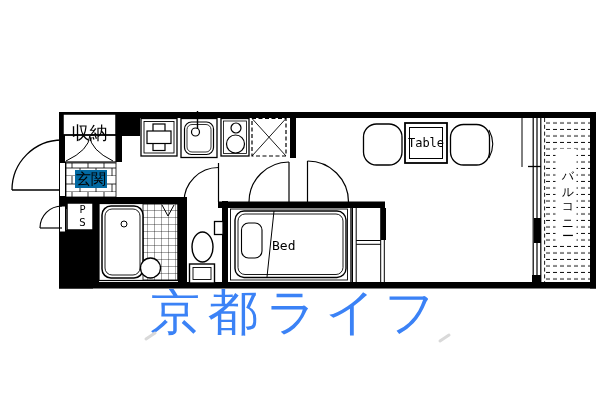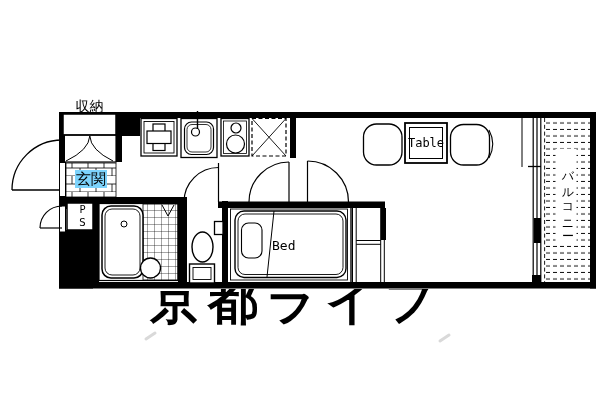--- a/index.html
+++ b/index.html
@@ -1,26 +1,26 @@
 <!DOCTYPE html>
 <html><head>
 <meta charset="utf-8">
 <style>
   html,body{margin:0;padding:0;background:#fff;}
   #stage{position:relative;width:600px;height:400px;background:#ffffff;overflow:hidden;
          font-family:"DejaVu Sans","Liberation Sans",sans-serif;}
-  #watermark{position:absolute;left:150px;top:268px;z-index:0;
-             font-size:50px;font-weight:bold;letter-spacing:8px;color:#000000;
+  #watermark{position:absolute;left:150px;top:279px;z-index:0;
+             font-size:50px;font-weight:normal;letter-spacing:8px;color:#3b82f6;
              white-space:nowrap;user-select:none;}
   #plan-svg{position:absolute;left:0;top:0;z-index:1;}
   .lbl{position:absolute;z-index:2;color:#000;}
-  #label-closet{left:63px;top:96px;width:53px;height:21px;line-height:21px;
-                text-align:center;font-size:14px;}
+  #label-closet{left:63px;top:122px;width:53px;height:21px;line-height:21px;
+                text-align:center;font-size:18px;}
   #label-genkan{left:66px;top:170px;width:50px;text-align:center;font-size:15px;}
-  #label-genkan span{background:#7dd3fc;padding:0 1px;}
+  #label-genkan span{background:#0369a1;padding:0 1px;}
   #label-ps{left:72px;top:204px;width:16px;height:25px;font-size:10px;
             writing-mode:vertical-rl;text-orientation:upright;letter-spacing:2px;
             text-align:center;}
   #label-table{left:405px;top:123px;width:42px;height:40px;display:flex;
                align-items:center;justify-content:center;
                font-family:"DejaVu Sans Mono","Liberation Mono",monospace;font-size:12px;}
   #label-bed{left:272px;top:238px;width:60px;text-align:left;
              font-family:"DejaVu Sans Mono","Liberation Mono",monospace;font-size:13px;}
   #label-balcony{left:556px;top:151px;width:20px;height:92px;font-size:12px;
                  writing-mode:vertical-rl;text-orientation:upright;letter-spacing:3px;

